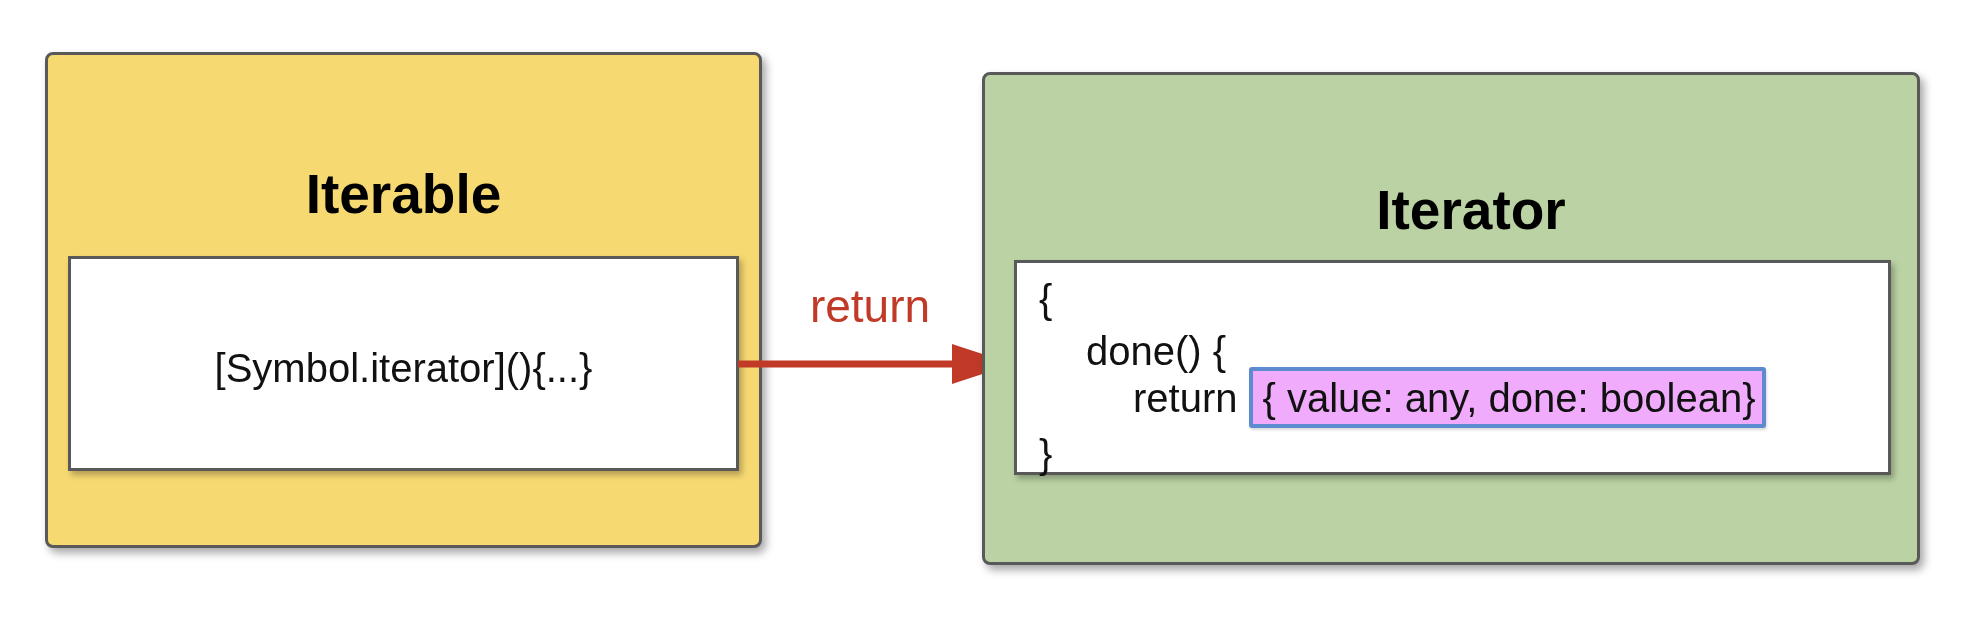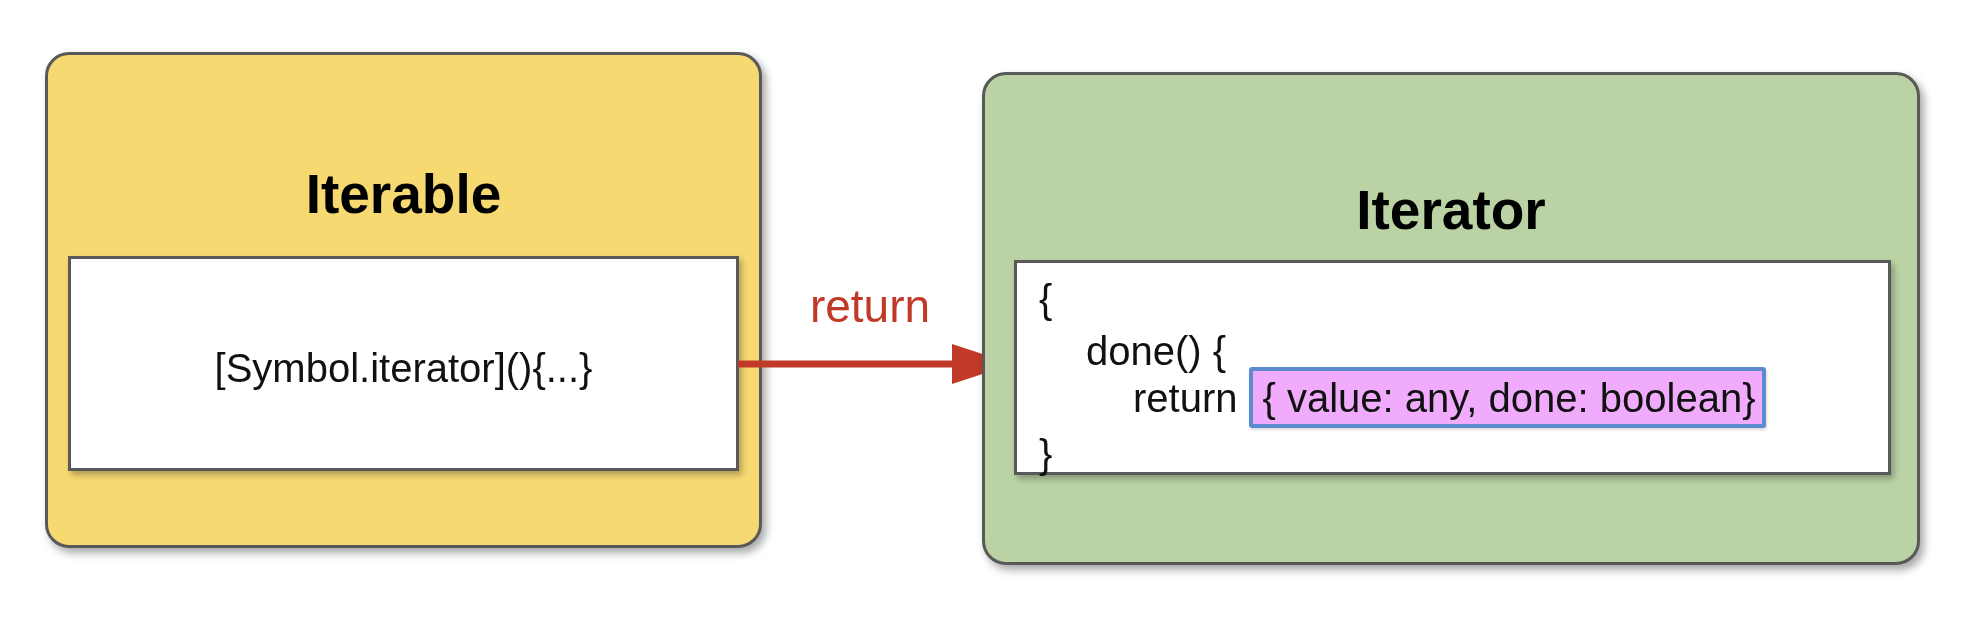--- a/index.html
+++ b/index.html
@@ -10,21 +10,21 @@
     background: #ffffff;
     overflow: hidden;
     font-family: "Liberation Sans", sans-serif;
     color: #111;
   }
 
   
   .big-box {
     position: absolute;
     border: 3px solid #595959;
-    border-radius: 24px;
+    border-radius: 8px;
     box-shadow: 4px 5px 9px rgba(0,0,0,0.35);
     box-sizing: border-box;
   }
   .iterable {
     left: 45px; top: 52px; width: 717px; height: 496px;
     background: #F7D972;
   }
   .iterator {
     left: 982px; top: 72px; width: 938px; height: 493px;
     background: #BBD3A4;
@@ -32,21 +32,21 @@
   .box-title {
     position: absolute;
     left: 0; width: 100%;
     text-align: center;
     font-size: 55px;
     font-weight: bold;
     color: #000;
     line-height: 1;
   }
   .iterable .box-title { top: 112px; }
-  .iterator .box-title { top: 108px; }
+  .iterator .box-title { top: 108px; padding-left: 20px; }
 
   
   .inner-box {
     position: absolute;
     background: #ffffff;
     border: 3px solid #595959;
     box-shadow: 3px 4px 6px rgba(0,0,0,0.28);
     box-sizing: border-box;
   }
   .iterable-inner {

